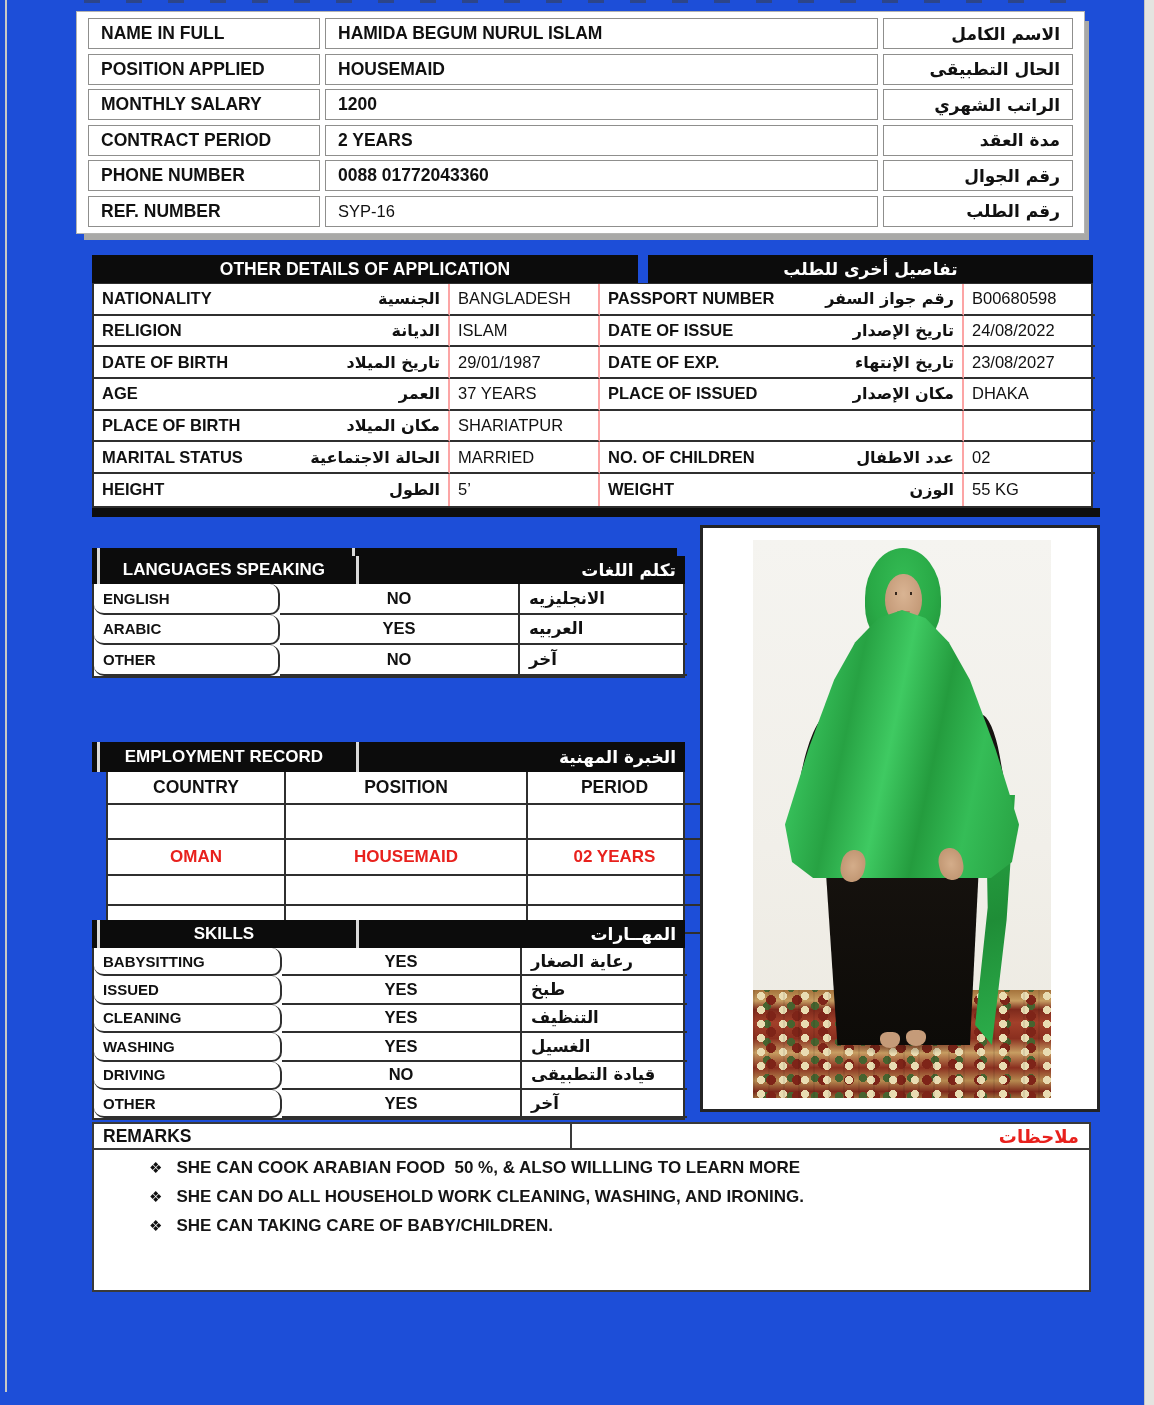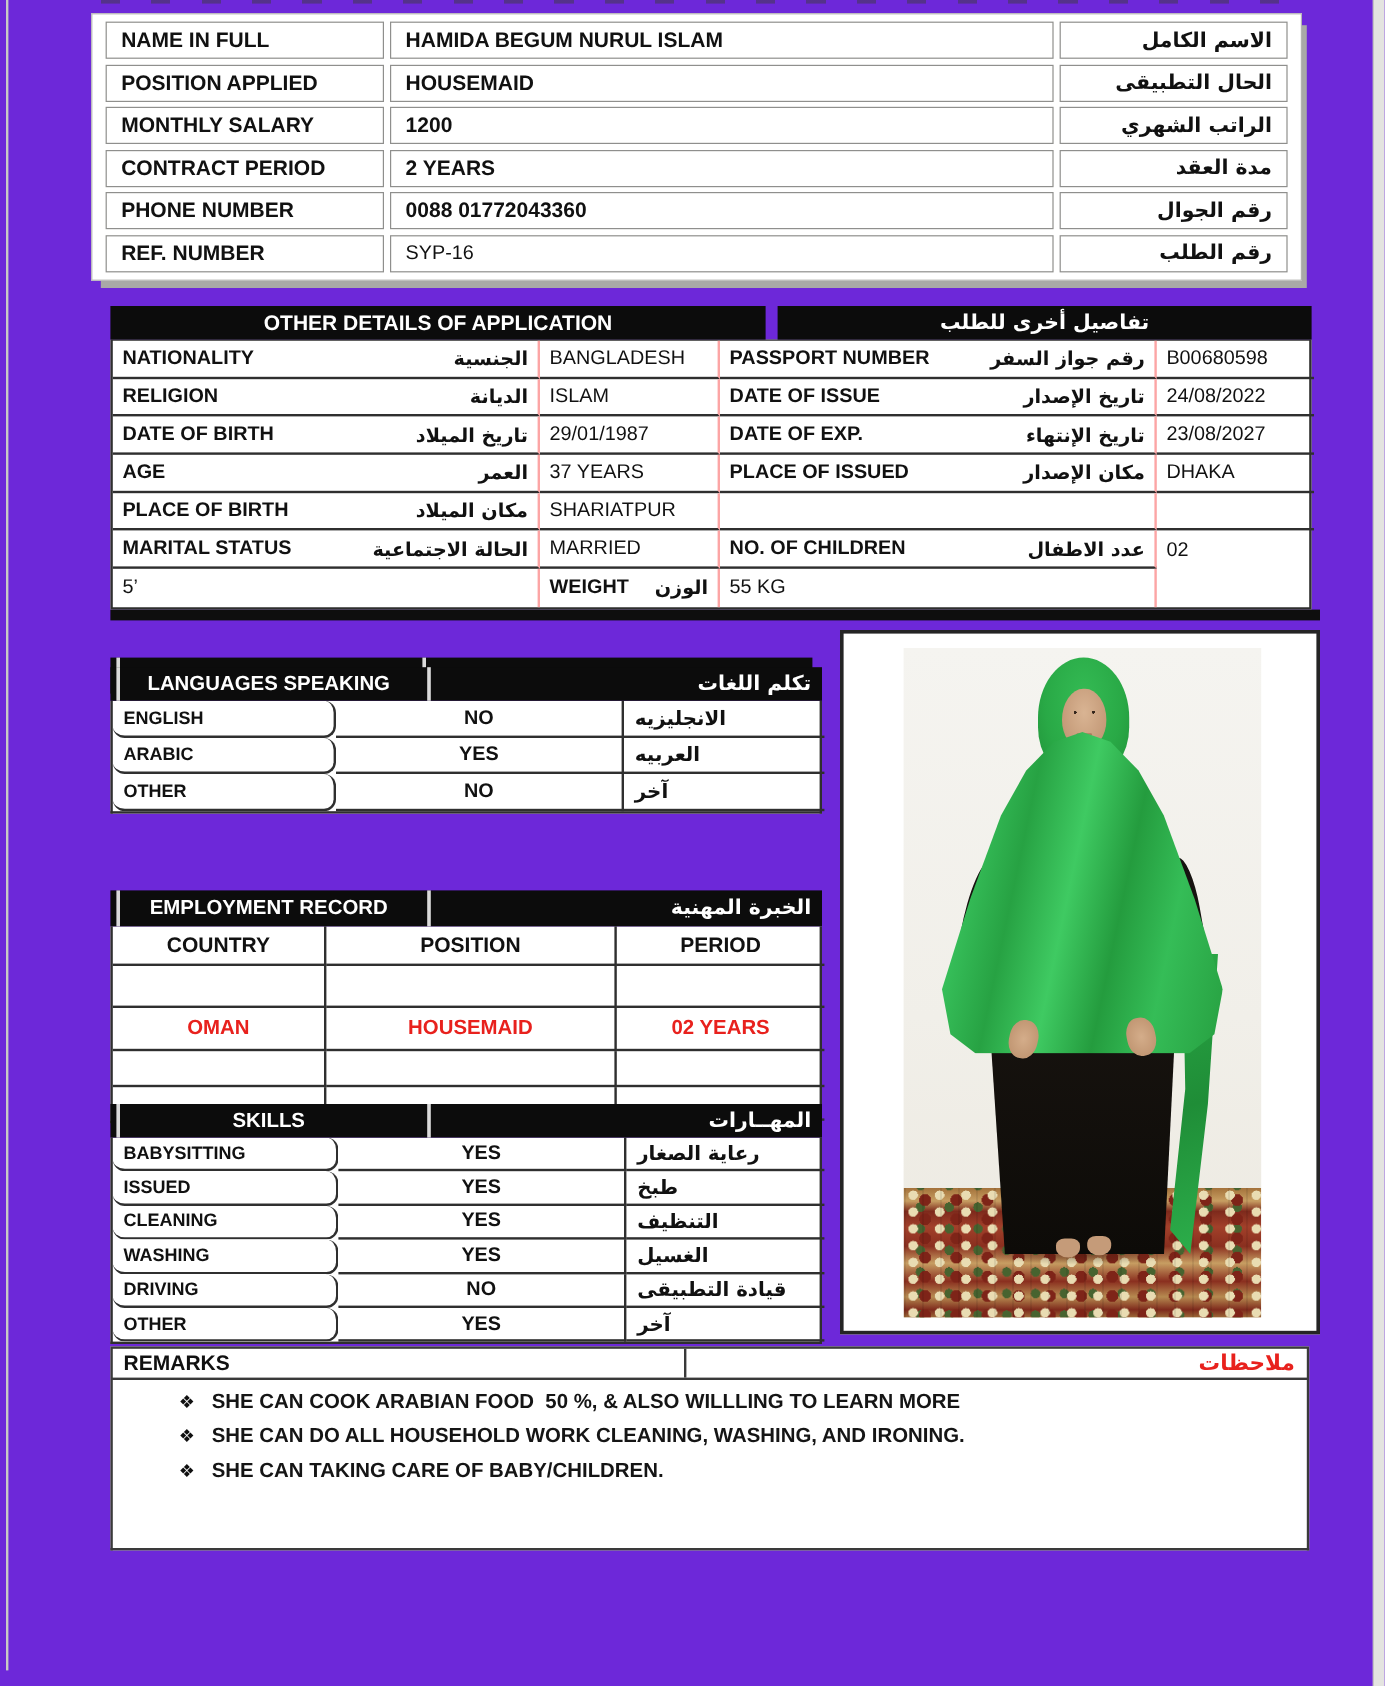--- a/index.html
+++ b/index.html
@@ -1,17 +1,17 @@
 <!DOCTYPE html>
 <html><head>
 <meta charset="utf-8">
 <style>
   * { margin:0; padding:0; box-sizing:border-box; }
   body { background:#ffffff; }
-  .page { position:relative; width:1154px; height:1405px; background:#6d28d9; overflow:hidden;
+  .page { position:relative; width:1154px; height:1405px; background:#1d4ed8; overflow:hidden;
           font-family:"Liberation Sans","DejaVu Sans",sans-serif; color:#111; }
 
   
   .scan-top { position:absolute; left:84px; top:0; width:1000px; height:3px;
               background:repeating-linear-gradient(90deg,#3c3c3c 0 16px, transparent 16px 42px); opacity:.5; }
   .scan-left { position:absolute; left:5px; top:0; width:2px; height:1392px; background:#c9c9c5; }
   .scan-right { position:absolute; right:0; top:0; width:10px; height:1405px; background:#e4e4e0; border-left:1px solid #c4c4c0; }
 
   
   .top-table { position:absolute; left:76px; top:11px; width:1009px; height:223px; background:#fff;
@@ -56,21 +56,21 @@
   .mh-ar { position:absolute; right:9px; direction:rtl; font-family:"DejaVu Sans",sans-serif; }
   .mini-grid { display:grid; border:2px solid #2f2f2f; border-top:none; background:#fff; }
   .mg { display:flex; align-items:center; border-right:2px solid #2f2f2f; border-bottom:2px solid #2f2f2f; overflow:hidden; }
   .mini-grid > .mg:nth-child(3n) { border-right:none; }
   .mg-label { font-weight:bold; font-size:15px; padding:0 9px;border-radius:10px; }
   .mg-val { justify-content:center; font-weight:600; font-size:16.5px; }
   .mg-ar { justify-content:flex-end; direction:rtl; padding:0 9px; font-weight:bold; font-size:16.5px;
            font-family:"DejaVu Sans",sans-serif; }
   .lang-grid { grid-template-columns:186px 240px 167px; grid-auto-rows:30.6px; }
   .skill-grid { grid-template-columns:188px 240px 165px; grid-auto-rows:28.4px; }
-  .emp-grid { grid-template-columns:178px 242px 173px; grid-template-rows:33px 35px 36px 30px 28px; }
+  .emp-grid { grid-template-columns:178px 242px 173px; grid-template-rows:33px 35px 36px 30px 28px;margin-left:14px; }
   .emp-grid .mg { justify-content:center; }
   .emp-head { font-weight:bold; font-size:17.5px; }
   .emp-red { color:#e8211d; font-weight:bold; font-size:17px; }
 
   
   .photo-frame { position:absolute; left:700px; top:525px; width:400px; height:587px;
                  border:3px solid #242424; background:#fff; }
   .photo { position:absolute; left:50px; top:12px; width:298px; height:558px; overflow:hidden;
            background:linear-gradient(180deg,#f5f4f0 0%,#f1efe9 55%,#ece9e0 100%); }
   .carpet { position:absolute; left:0; right:0; bottom:0; height:108px;
@@ -232,20 +232,24 @@
           <span>MARITAL STATUS</span>
           <span class="dar">الحالة الاجتماعية</span>
         </div>
       <div class="dcell dvalue">MARRIED</div>
       <div class="dcell dlabel">
           <span>NO. OF CHILDREN</span>
           <span class="dar">عدد الاطفال</span>
         </div>
       <div class="dcell dvalue">02</div>
 
+      <div class="dcell dlabel">
+          <span>HEIGHT</span>
+          <span class="dar">الطول</span>
+        </div>
       <div class="dcell dvalue">5’</div>
       <div class="dcell dlabel">
           <span>WEIGHT</span>
           <span class="dar">الوزن</span>
         </div>
       <div class="dcell dvalue">55 KG</div>
     </div>
   </div>
   <div class="details-bottombar"></div>
 

